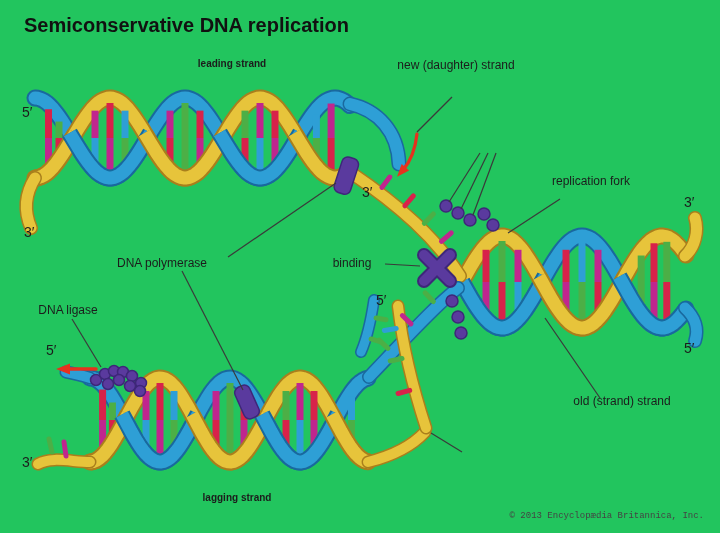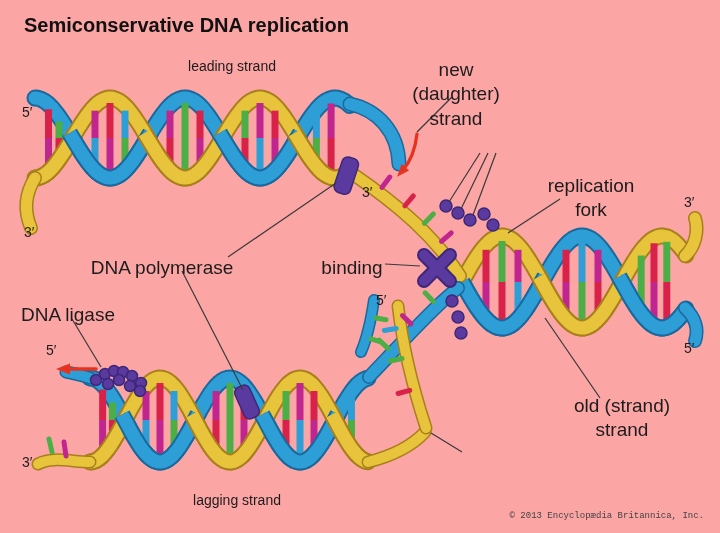--- a/index.html
+++ b/index.html
@@ -1,22 +1,22 @@
 <!DOCTYPE html>
 <html><head>
 <meta charset="utf-8">
 <style>
   html,body{margin:0;padding:0;background:#ffffff;}
-  .stage{position:relative;width:720px;height:533px;background:#fca5a5;overflow:hidden;
+  .stage{position:relative;width:720px;height:533px;background:#22c55e;overflow:hidden;
          font-family:"Liberation Sans",sans-serif;}
   #scene{position:absolute;left:0;top:0;z-index:1;}
   .title{position:absolute;z-index:3;font-size:20px;font-weight:bold;color:#111;}
   .lbl{position:absolute;z-index:3;transform:translateX(-50%);text-align:center;
-       font-size:19px;line-height:1.28;color:#1c1c1c;}
-  .bold{font-weight:normal;font-size:14px;}
+       font-size:12px;line-height:1.28;color:#1c1c1c;}
+  .bold{font-weight:bold;font-size:10px;}
   .nowrap{white-space:nowrap;}
   .prime{position:absolute;z-index:3;font-size:14px;color:#1c1c1c;}
   .copyright{position:absolute;z-index:3;right:16px;top:511px;font-size:9px;color:#444;font-family:Liberation Mono, monospace;}
 </style>
 </head>
 <body>
 
 <div class="stage">
   <svg id="scene" width="720" height="533" viewBox="0 0 720 533">
       <path d="M35.0,98.0L38.0,98.3L41.0,99.3L44.0,100.8L47.0,102.9L50.0,105.6L53.0,108.8L56.0,112.5L59.0,116.6L62.0,121.0L65.0,125.6L68.0,130.5L71.0,135.5L74.0,140.5L77.0,145.5L80.0,150.4L83.0,155.0L86.0,159.4L89.0,163.5L92.0,167.2L95.0,170.4L98.0,173.1L101.0,175.2L104.0,176.7L107.0,177.7L110.0,178.0L113.0,177.7L116.0,176.7L119.0,175.2L122.0,173.1L125.0,170.4L128.0,167.2L131.0,163.5L134.0,159.4L137.0,155.0L140.0,150.4L143.0,145.5L146.0,140.5L149.0,135.5L152.0,130.5L155.0,125.6L158.0,121.0L161.0,116.6L164.0,112.5L167.0,108.8L170.0,105.6L173.0,102.9L176.0,100.8L179.0,99.3L182.0,98.3L185.0,98.0L188.0,98.3L191.0,99.3L194.0,100.8L197.0,102.9L200.0,105.6L203.0,108.8L206.0,112.5L209.0,116.6L212.0,121.0L215.0,125.6L218.0,130.5L221.0,135.5L224.0,140.5L227.0,145.5L230.0,150.4L233.0,155.0L236.0,159.4L239.0,163.5L242.0,167.2L245.0,170.4L248.0,173.1L251.0,175.2L254.0,176.7L257.0,177.7L260.0,178.0L263.0,177.7L266.0,176.7L269.0,175.2L272.0,173.1L275.0,170.4L278.0,167.2L281.0,163.5L284.0,159.4L287.0,155.0L290.0,150.4L293.0,145.5L296.0,140.5L299.0,135.5L302.0,130.5L305.0,125.6L308.0,121.0L311.0,116.6L314.0,112.5L317.0,108.8L320.0,105.6L323.0,102.9L326.0,100.8L329.0,99.3L332.0,98.3L335.0,98.0L338.0,98.3L341.0,99.3L344.0,100.8L347.0,102.9L350.0,105.6" fill="none" stroke="#19699E" stroke-width="17" stroke-linecap="round" stroke-linejoin="round"></path>

